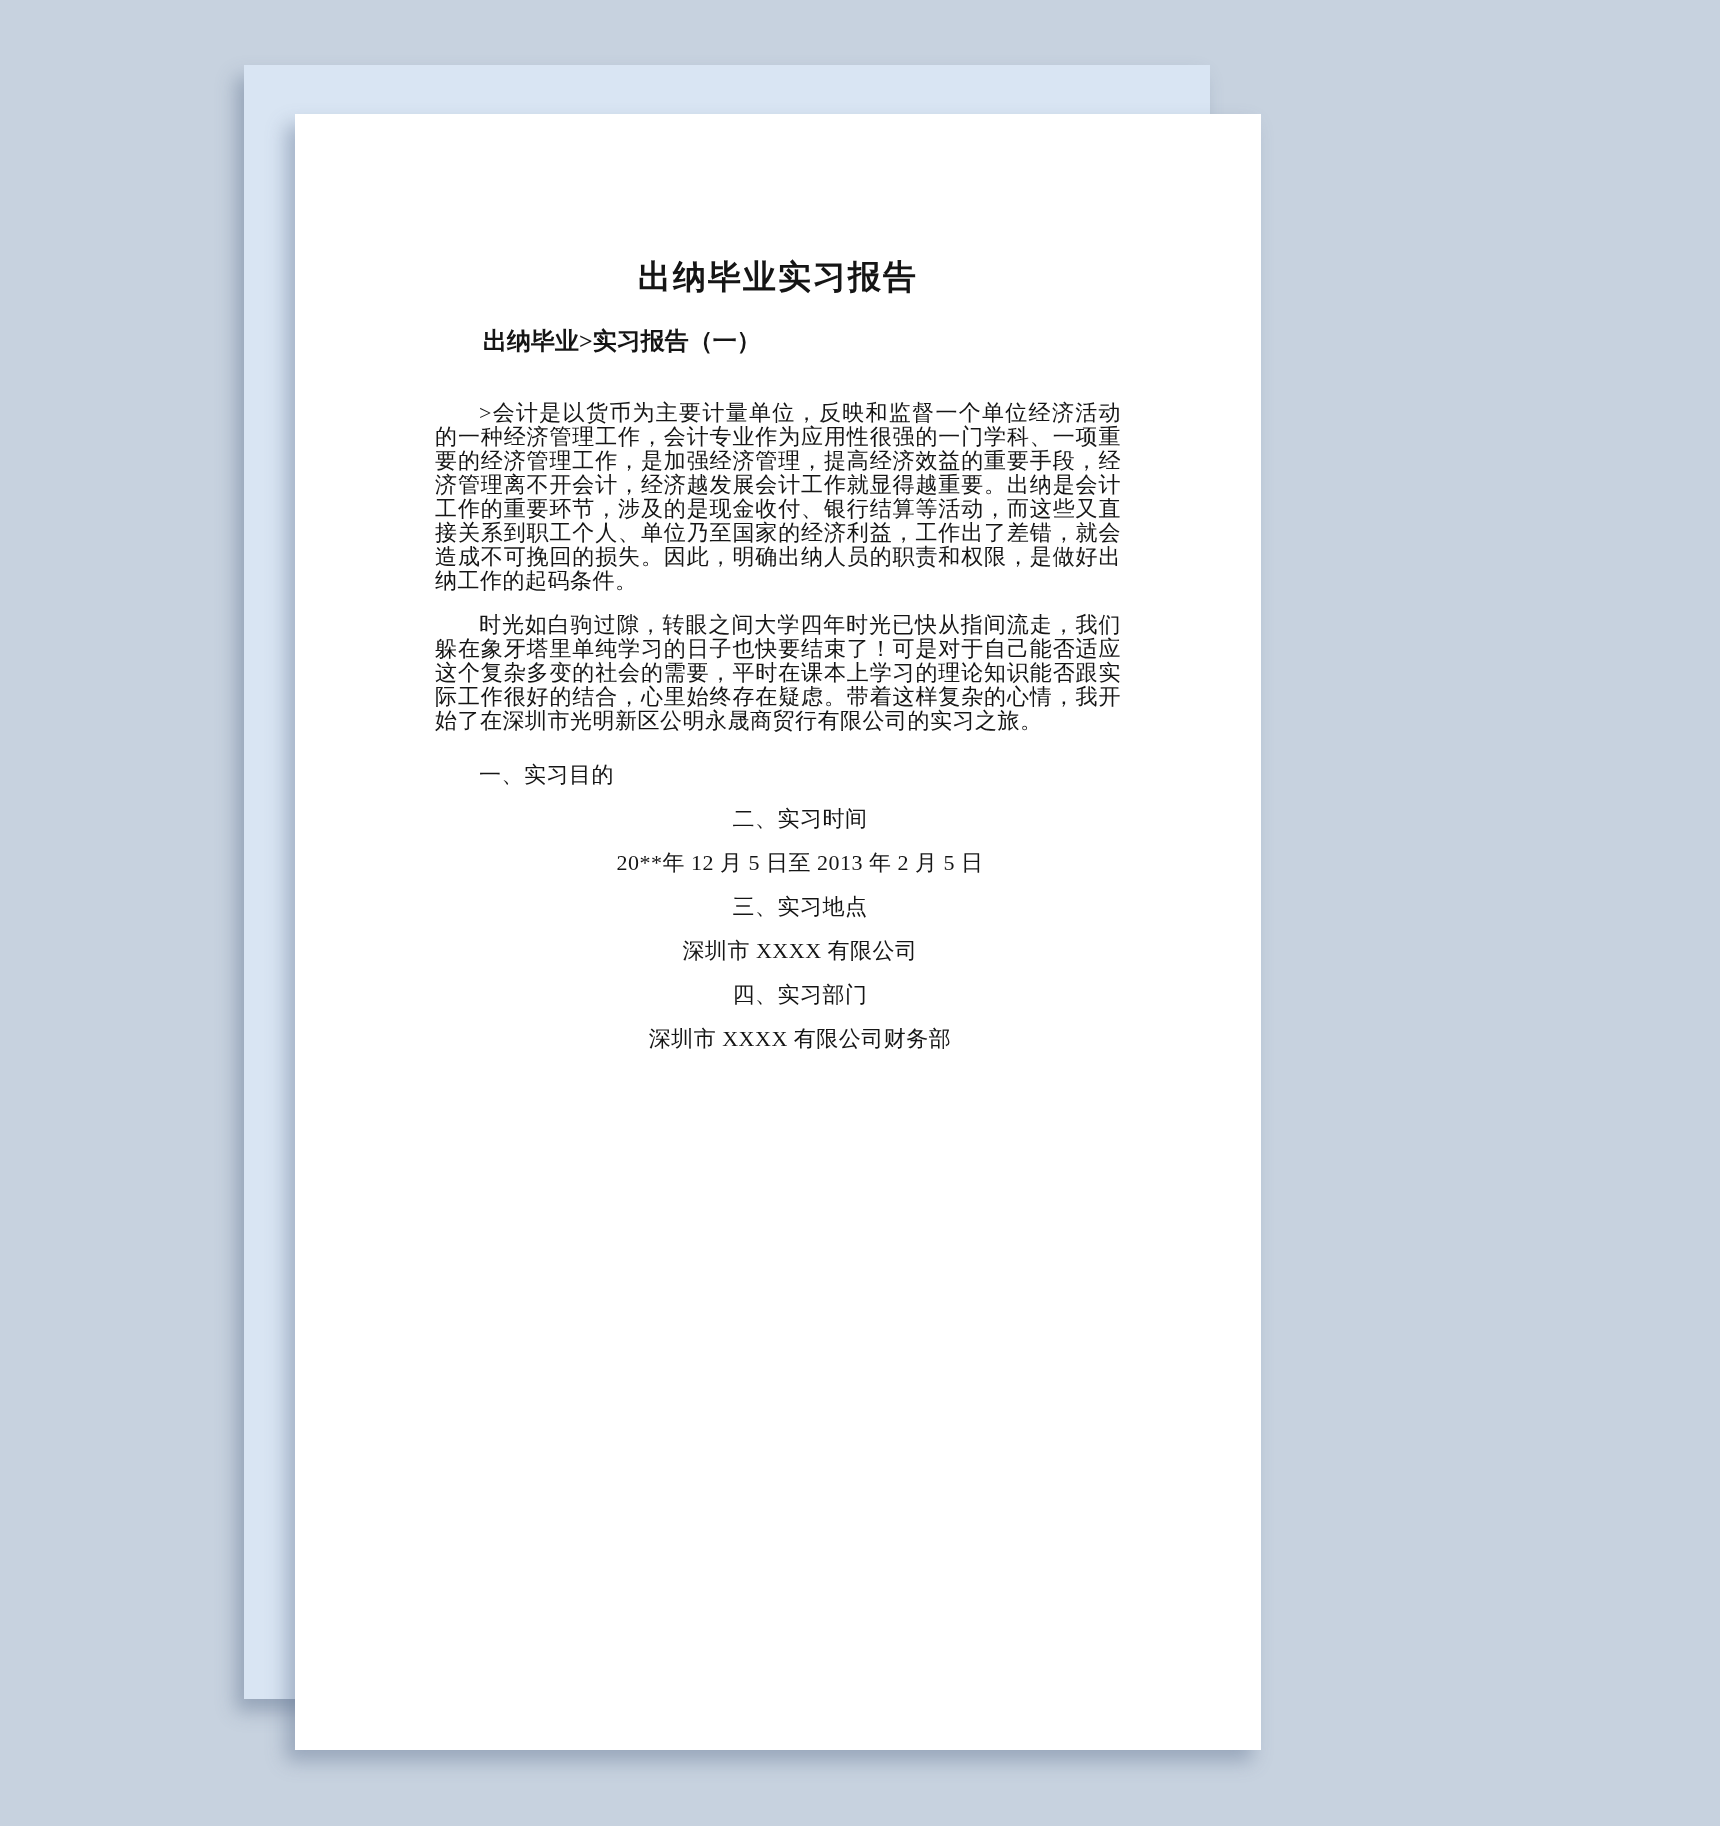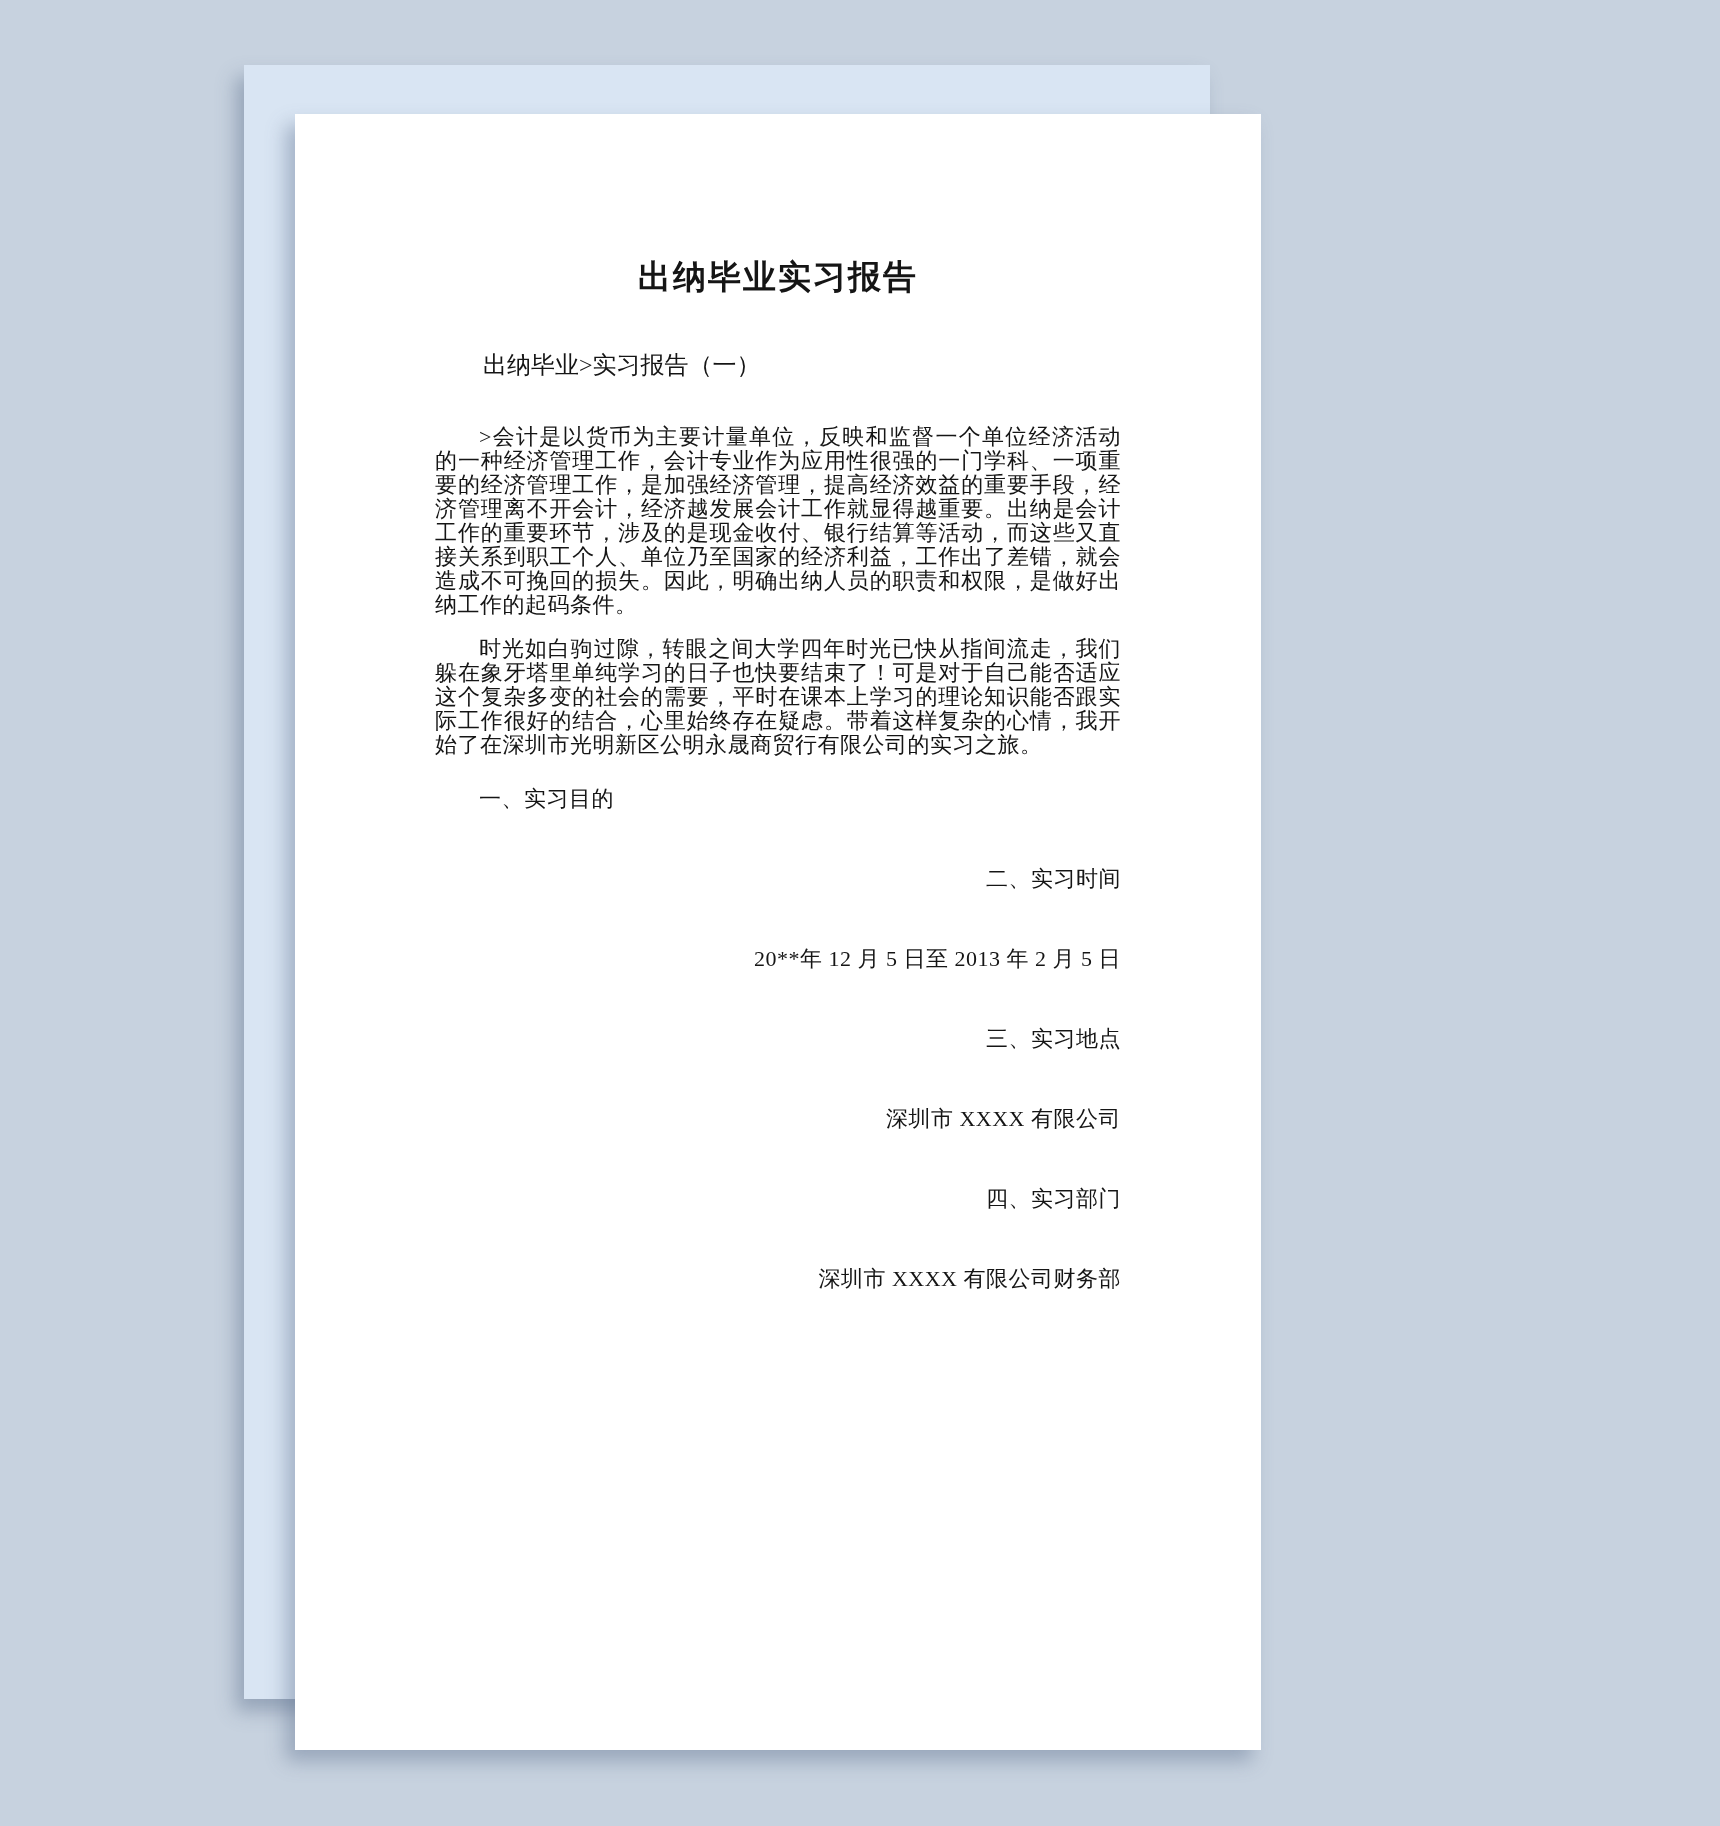--- a/index.html
+++ b/index.html
@@ -40,38 +40,38 @@
 
   .doc-title {
     font-size: 33px;
     line-height: 36px;
     font-weight: bold;
     text-align: center;
     letter-spacing: 2px;
   }
 
   .doc-subtitle {
-    margin-top: 56px;
+    margin-top: 32px;
     font-size: 24px;
     line-height: 28px;
-    font-weight: normal;
+    font-weight: bold;
     text-indent: 2em;
   }
 
   .block {
     font-size: 22px;
     line-height: 24px;
     text-indent: 2em;
     text-align: justify;
     letter-spacing: 0.5px;
   }
   .para { margin-top: 20px; }
   .first-para { margin-top: 46px; }
   .heading { margin-top: 30px; text-align: left; font-family: Liberation Serif, serif; }
-  .tail { margin-top: 56px; text-align: right; }
+  .tail { margin-top: 20px; text-align: center; }
 </style>
 </head>
 <body>
 
 <div class="canvas">
 
   <div class="page page-back"></div>
 
   <div class="page page-front">
     <div class="content">

